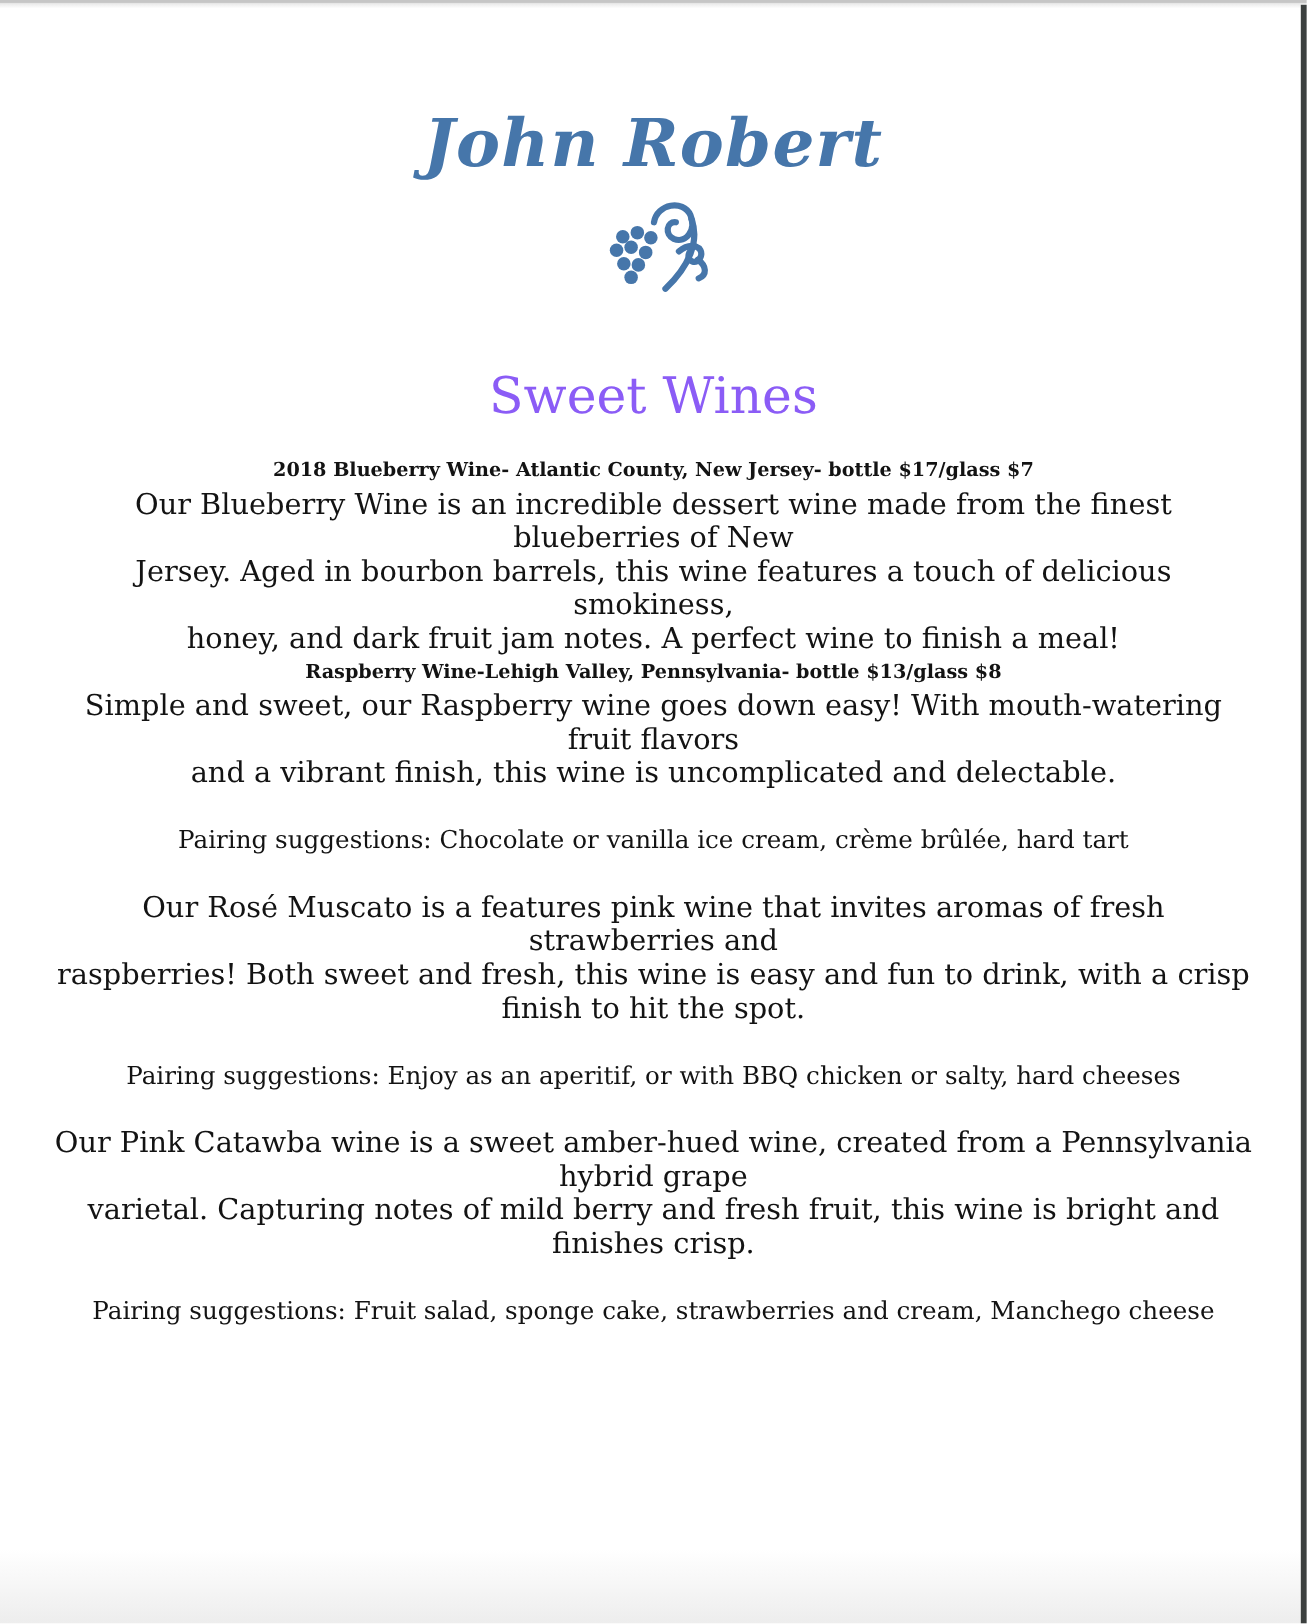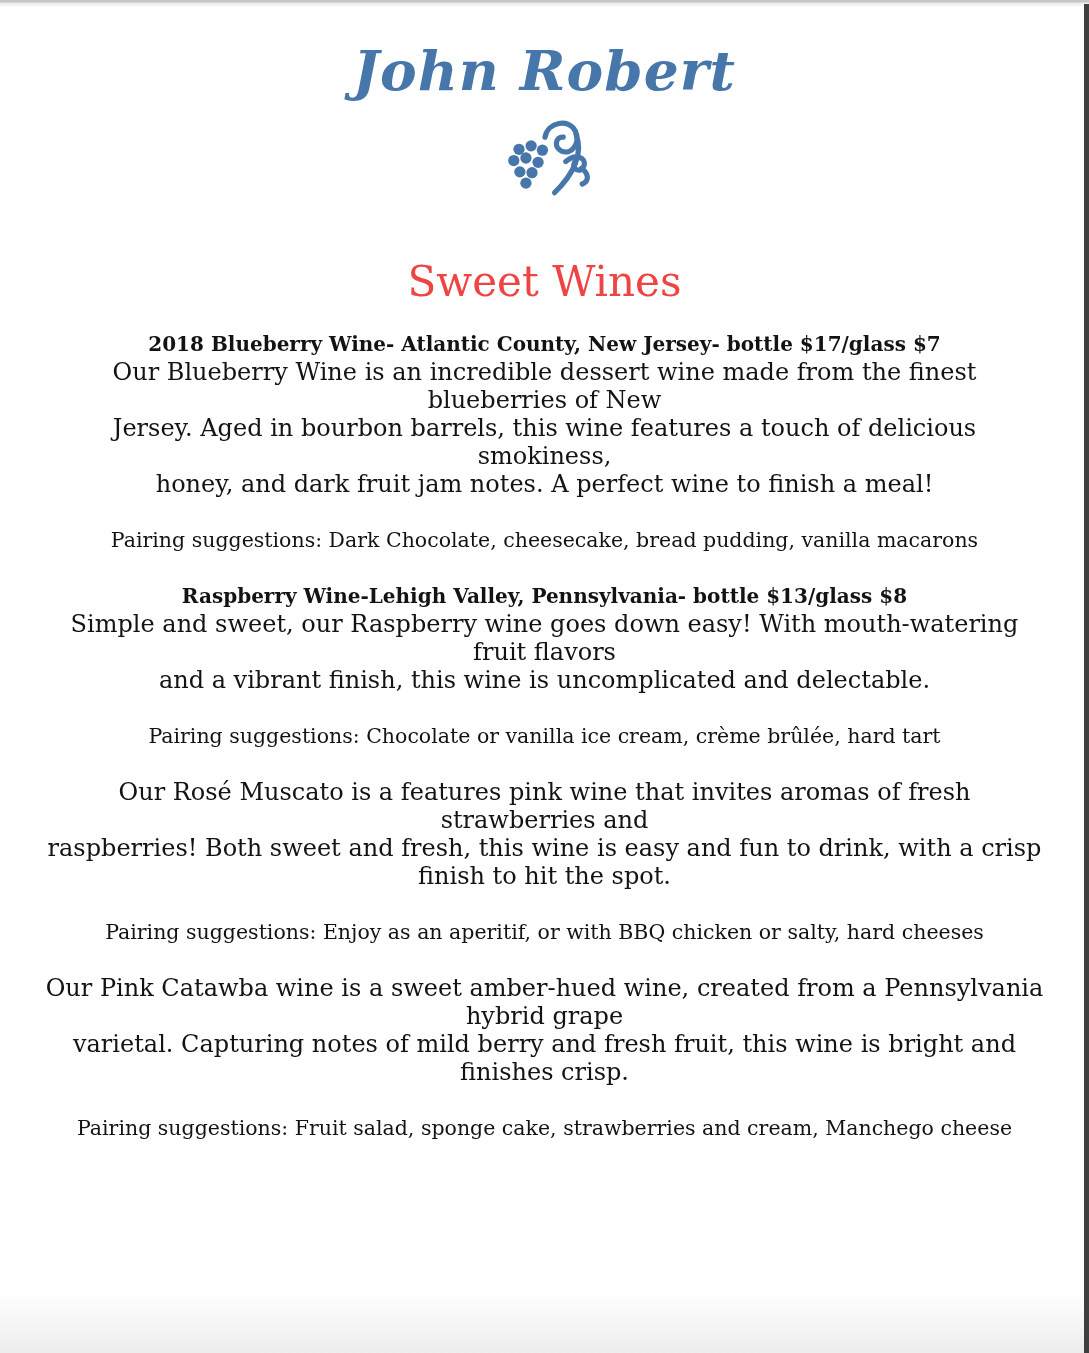--- a/index.html
+++ b/index.html
@@ -37,21 +37,21 @@
     height: 62px;
     background: linear-gradient(180deg, rgba(238,238,238,0) 0%, #ededed 100%);
     z-index: 4;
   }
 
   .page {
     width: 100%;
     height: 100%;
     text-align: center;
     box-sizing: border-box;
-    padding-top: 40px;
+    padding-top: 88px;
   }
 
   
   .logo-script {
     font-family: "DejaVu Serif", serif;
     font-style: italic;
     font-weight: bold;
     font-size: 55px;
     line-height: 62px;
     color: #4676aa;
@@ -59,31 +59,31 @@
   }
   .logo-line2 { margin-top: -6px; }
   .grape-icon-wrap { margin-top: 12px; height: 88px; }
 
   
   .menu-title {
     font-size: 42px;
     font-weight: 400;
     line-height: 48px;
     margin: 56px 0 0 0;
-    color: #ef4444;
+    color: #8b5cf6;
   }
 
   
   .wines {
     max-width: 1000px;
     margin: 24px auto 0 auto;
   }
   .wine-name {
     font-weight: bold;
-    font-size: 20px;
+    font-size: 16px;
     line-height: 28px;
     margin: 0;
   }
   .wine-desc {
     font-size: 24px;
     line-height: 28px;
     margin: 0;
     white-space: pre-line;
   }
   .wine-pairing {
@@ -124,21 +124,20 @@
 
   <h1 class="menu-title">Sweet Wines</h1>
 
   <section class="wines">
 
     <article>
       <p class="wine-name">2018 Blueberry Wine- Atlantic County, New Jersey- bottle $17/glass $7</p>
       <p class="wine-desc">Our Blueberry Wine is an incredible dessert wine made from the finest blueberries of New
 Jersey. Aged in bourbon barrels, this wine features a touch of delicious smokiness,
 honey, and dark fruit jam notes. A perfect wine to finish a meal!</p>
-      <p class="wine-pairing">Pairing suggestions: Dark Chocolate, cheesecake, bread pudding, vanilla macarons</p>
     </article>
 
     <article>
       <p class="wine-name">Raspberry Wine-Lehigh Valley, Pennsylvania- bottle $13/glass $8</p>
       <p class="wine-desc">Simple and sweet, our Raspberry wine goes down easy! With mouth-watering fruit flavors
 and a vibrant finish, this wine is uncomplicated and delectable.</p>
       <p class="wine-pairing">Pairing suggestions: Chocolate or vanilla ice cream, crème brûlée, hard tart</p>
     </article>
 
     <article>

